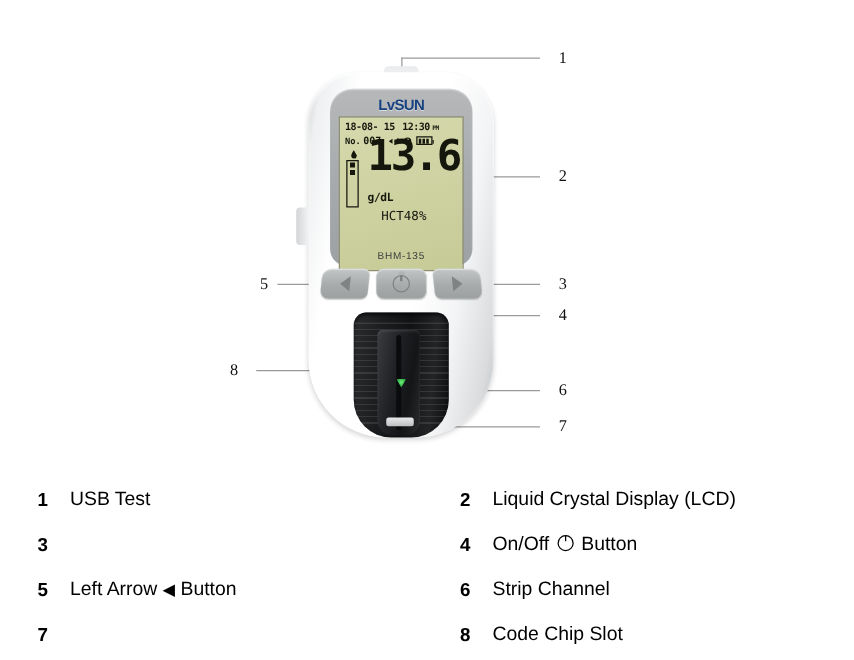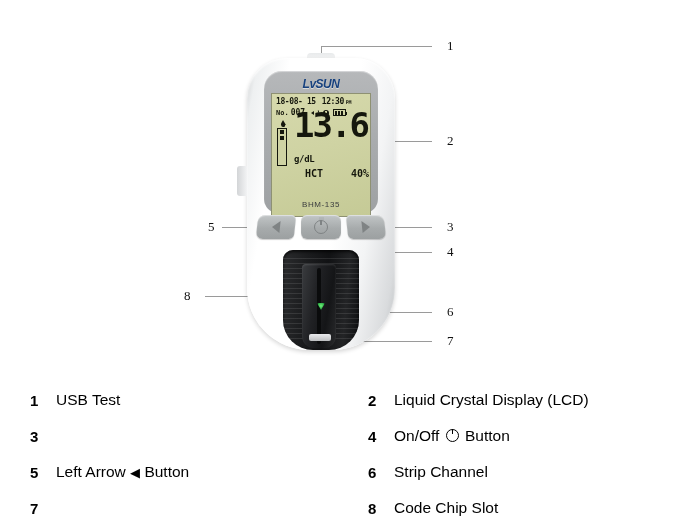--- a/index.html
+++ b/index.html
@@ -93,21 +93,20 @@
     box-shadow: inset 0 1px 1px rgba(255,255,255,0.45);
   }
   .brand {
     position: absolute;
     left: 0; top: 6px;
     width: 100%;
     text-align: center;
     font-family: "Liberation Sans", sans-serif;
     font-size: 12px;
     font-weight: bold;
-    font-style: italic;
     letter-spacing: -0.5px;
     color: #17417e;
     text-shadow: 0 1px 0 rgba(255,255,255,0.5);
   }
   .model {
     position: absolute;
     left: 0; bottom: 4px;
     width: 100%;
     text-align: center;
     font-family: "Liberation Sans", sans-serif;
@@ -271,23 +270,23 @@
     font-size: 9px;
     font-weight: bold;
     letter-spacing: -0.3px;
   }
   .lcd-hct {
     position: absolute;
     left: 33px;
     top: 74px;
     width: 64px;
     display: flex;
-    justify-content: space-between;
+    justify-content: flex-start;
     font-size: 10px;
-    font-weight: bold;
+    font-weight: normal;
   }
 
   
   .btn-row {
     position: absolute;
     left: 10px;
     top: 157px;
     width: 128px;
     height: 24px;
   }
@@ -557,21 +556,21 @@
               <i></i>
               <i></i>
             </div>
         </div>
 
         <div class="lcd-value">13.6</div>
         <div class="lcd-unit">g/dL</div>
 
         <div class="lcd-hct">
           <span>HCT</span>
-          <span>40%</span>
+          <span>48%</span>
         </div>
       </div>
 
       <div class="model">BHM-135</div>
     </div>
 
     <div class="btn-row">
       <div class="btn btn-left">
         <span class="tri tri-left"></span>
       </div>

